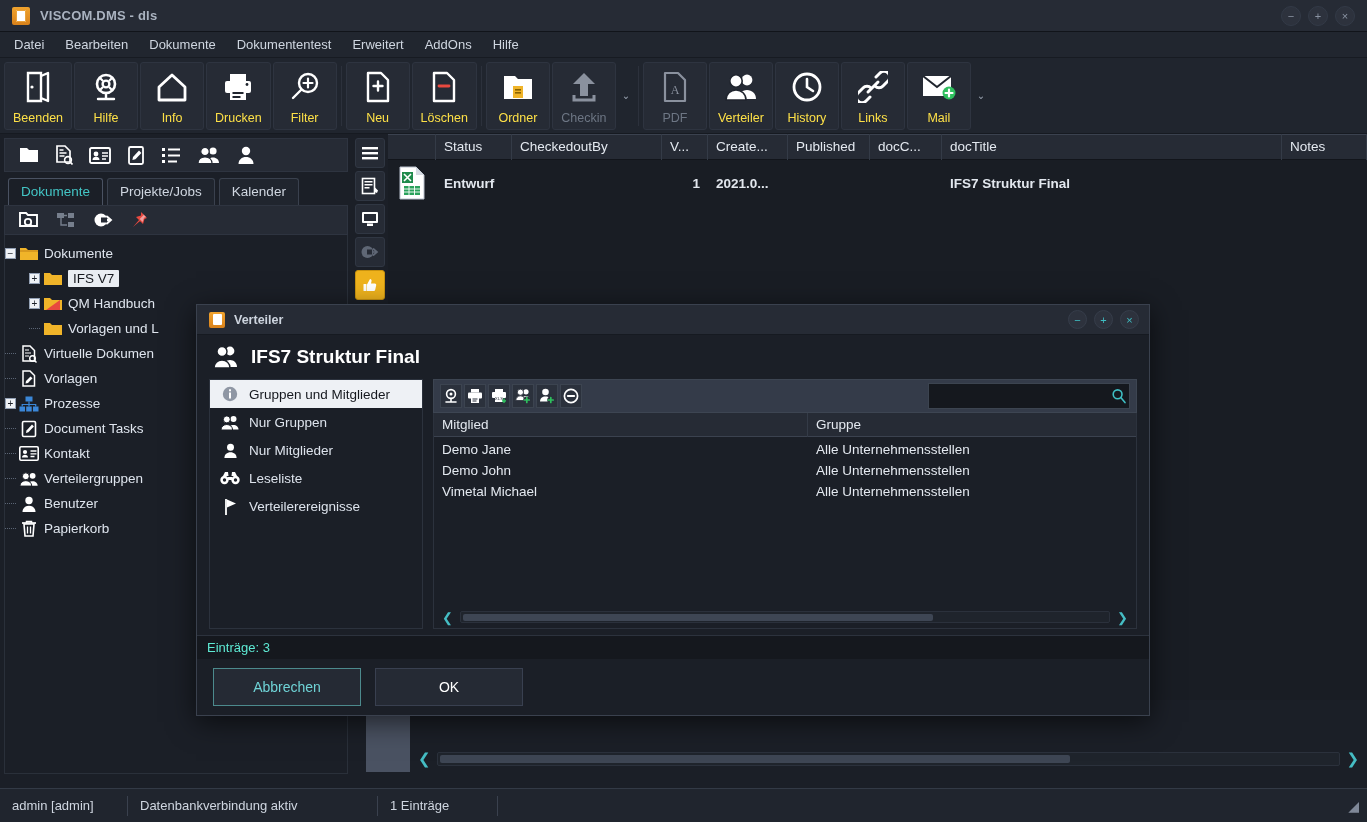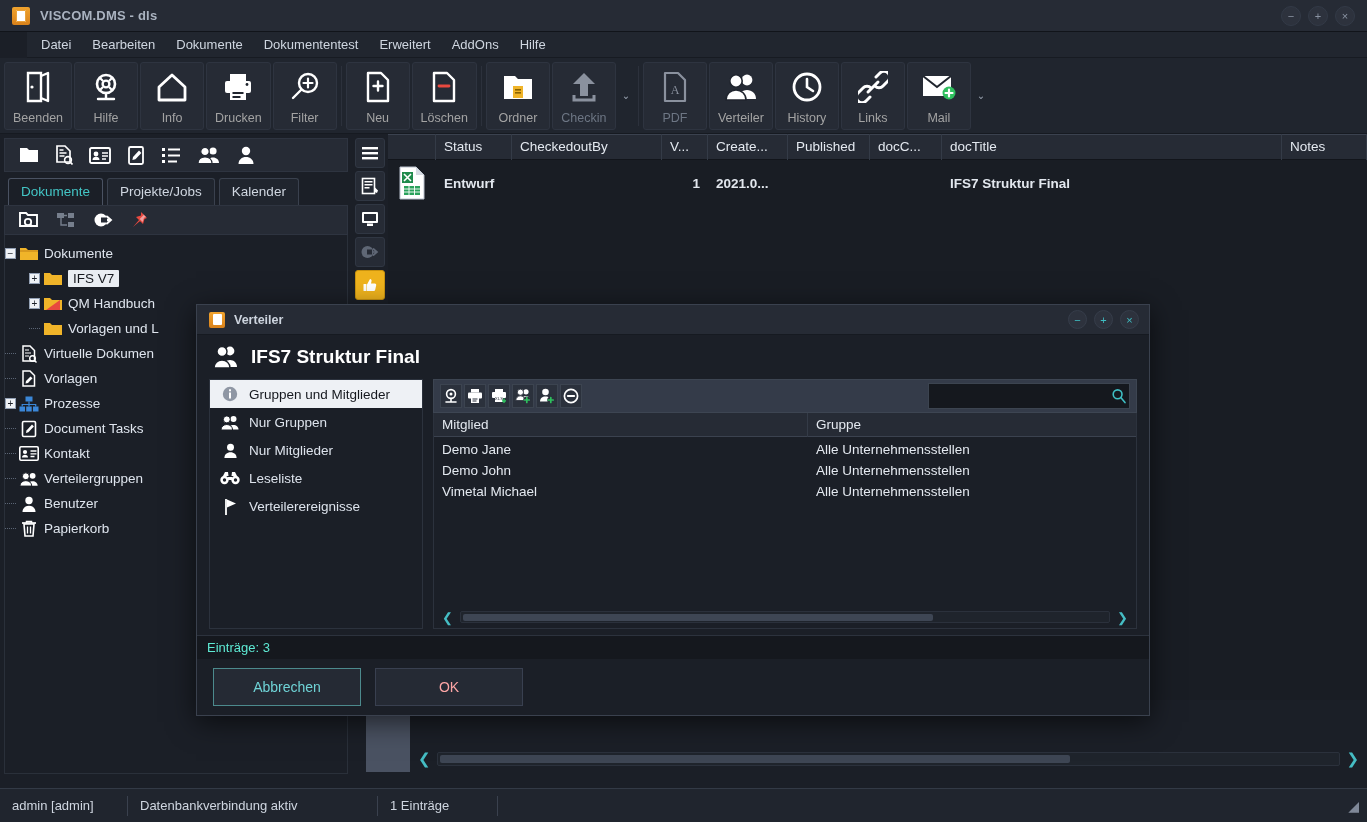--- a/index.html
+++ b/index.html
@@ -32,38 +32,38 @@
   .win-btn {
     width: 20px; height: 20px; border-radius: 50%;
     background: #2d323d; color: #8b94a3; font-size: 11px;
     display: flex; align-items: center; justify-content: center;
     border: 1px solid #333a47; cursor: pointer;
   }
 
   
   .menubar {
     height: 26px; background: #21262f; display: flex; align-items: center;
-    padding-left: 14px; gap: 21px; border-bottom: 1px solid #171b22; margin-left: 27px;
+    padding-left: 14px; gap: 21px; border-bottom: 1px solid #171b22;
   }
   .menu-item { font-size: 13px; color: #cfd6e0; cursor: pointer; white-space: nowrap; }
 
   
   .ribbon {
     height: 76px; background: #20252e; display: flex; align-items: center;
     padding: 4px 4px; gap: 2px; border-bottom: 1px solid #161a21;
   }
   .rbtn {
     height: 68px; min-width: 64px; padding: 4px 8px;
     background: #262b35; border: 1px solid #2e3440; border-radius: 3px;
     display: flex; flex-direction: column; align-items: center; justify-content: flex-end;
     gap: 4px; cursor: pointer;
   }
   .rbtn.disabled { color: #6b7280; }
   .rbtn .glyph { flex: 1; display: flex; align-items: center; justify-content: center; }
-  .rbtn .lbl { font-size: 12.5px; color: #a3a3a3; white-space: nowrap; }
+  .rbtn .lbl { font-size: 12.5px; color: #fde047; white-space: nowrap; }
   .rbtn.disabled .lbl { color: #6d7684; }
   .rsep { width: 1px; height: 60px; background: #2c313c; margin: 0 2px; }
   .rcaret {
     width: 16px; height: 68px; display: flex; align-items: center; justify-content: center;
     color: #9aa3b1; font-size: 10px; cursor: pointer;
   }
   svg { display: block; }
 
   
   .body { display: flex; height: 644px; }
@@ -210,21 +210,21 @@
 
   .dlg-count {
     height: 24px; background: #15181e; border-top: 1px solid #2c323d;
     display: flex; align-items: center; padding: 0 10px; font-size: 13px; color: #5eead4;
     margin: 6px 0 0 0;
   }
   .dlg-footer { height: 56px; display: flex; align-items: center; gap: 14px; padding: 0 16px; }
   .dbtn {
     width: 148px; height: 38px; background: #252a34; border: 1px solid #394050;
     font-size: 14px; display: flex; align-items: center; justify-content: center;
-    cursor: pointer; color: #fca5a5; font-family: "Liberation Sans", sans-serif;
+    cursor: pointer; color: #ffffff; font-family: "Liberation Sans", sans-serif;
   }
   .dbtn.primary { border-color: #4c8a8d; color: #6fd3d6; }
 </style>
 </head>
 <body>
 
 <div class="app">
 
   <div class="titlebar">
     <div class="title-icon"></div>

